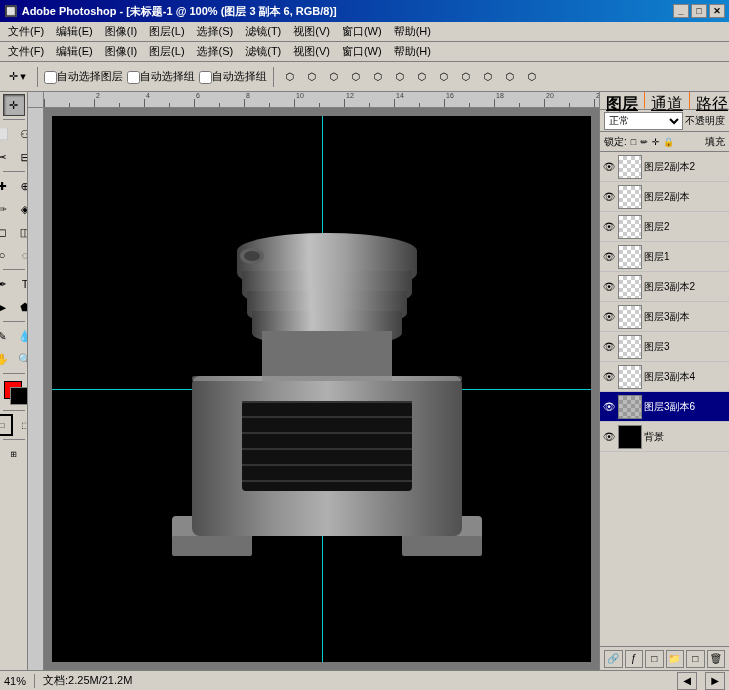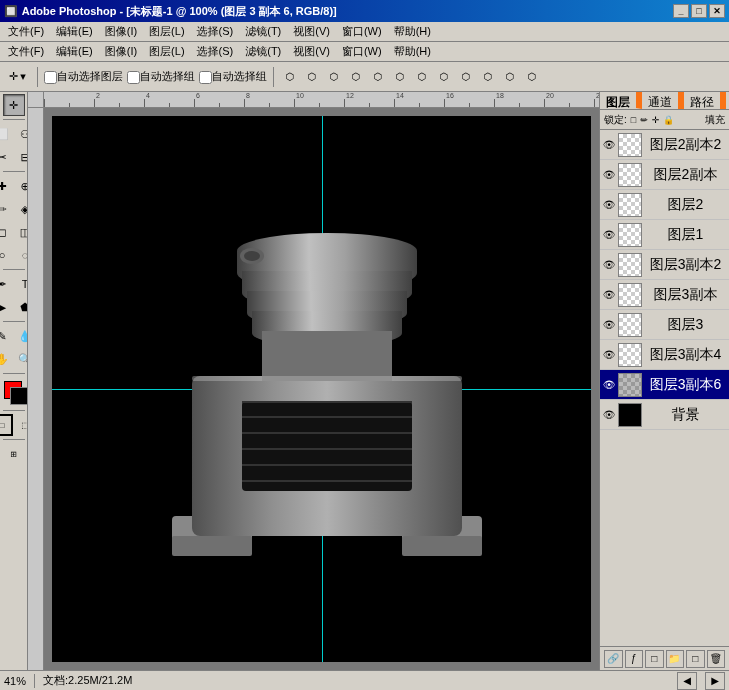--- a/index.html
+++ b/index.html
@@ -128,25 +128,26 @@
       flex-direction: column;
     }
     #panel-tabs {
       display: flex;
       background: #d4d0c8;
       border-bottom: 1px solid #808080;
       height: 18px;
     }
     .panel-tab {
       padding: 2px 6px;
-      font-size: 12px;
+      font-size: 16px;
       cursor: pointer;
-      border-right: 6px solid #f97316;
+      border-right: 1px solid #f97316;
       background: #d4d0c8;
       white-space: nowrap;
+      text-decoration: underline;
     }
     .panel-tab.active {
       background: #d4d0c8;
       border-bottom: 1px solid #d4d0c8;
       font-weight: bold;
     }
     #panel-options {
       display: flex;
       align-items: center;
       padding: 2px 4px;
@@ -191,21 +192,21 @@
     .layer-item.selected .layer-name { color: white; }
     .eye-icon { width: 14px; height: 14px; display: flex; align-items: center; justify-content: center; cursor: pointer; font-size: 10px; }
     .layer-thumb {
       width: 24px; height: 24px;
       border: 1px solid #808080;
       background: #c8c8c8;
       display: flex; align-items: center; justify-content: center;
       flex-shrink: 0;
     }
     .layer-thumb-black { background: black; }
-    .layer-name { font-size: 14px; flex: 1; overflow: hidden; text-overflow: ellipsis; white-space: nowrap; color: black; text-align: center; }
+    .layer-name { font-size: 10px; flex: 1; overflow: hidden; text-overflow: ellipsis; white-space: nowrap; color: black; }
 
     
     #panel-bottom {
       height: 24px;
       display: flex;
       align-items: center;
       justify-content: flex-end;
       gap: 2px;
       padding: 2px 4px;
       border-top: 1px solid #808080;
@@ -561,20 +562,28 @@
   </div>
 
   <div id="right-panel">
 
     <div id="panel-tabs">
       <div class="panel-tab active">图层</div>
       <div class="panel-tab">通道</div>
       <div class="panel-tab">路径</div>
     </div>
 
+    <div id="panel-options">
+      <select class="blend-select">
+        <option>正常</option>
+        <option>溶解</option>
+        <option>变暗</option>
+      </select>
+      <span style="font-size:10px; white-space:nowrap;">不透明度</span>
+    </div>
 
     <div id="panel-lock-row">
       <span>锁定:</span>
       <span class="lock-icon">□</span>
       <span class="lock-icon">✏</span>
       <span class="lock-icon">✛</span>
       <span class="lock-icon">🔒</span>
       <span style="flex:1"></span>
       <span style="font-size:10px; white-space:nowrap;">填充</span>
     </div>

